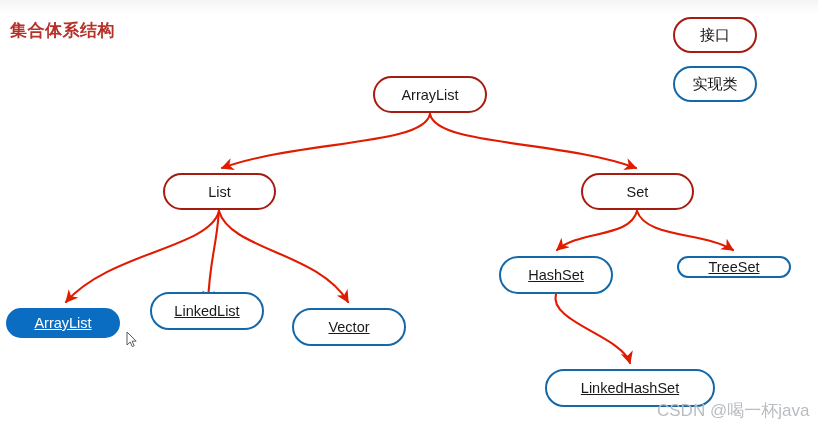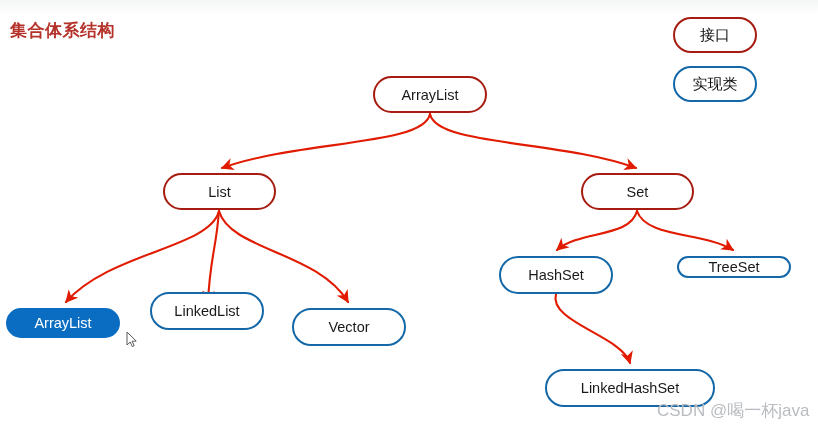--- a/index.html
+++ b/index.html
@@ -40,20 +40,21 @@
     font-size: 14.5px;
     color: #1a1a1a;
     white-space: nowrap;
     user-select: none;
   }
   .node.iface {
     border-color: #a61c10;
   }
   .node.impl {
     border-color: #1468a8;
+    text-decoration: underline;
   }
   .node.selected {
     background: #0a6dc2;
     border-color: #0a6dc2;
     color: #ffffff;
   }
 
   .legend-node {
     position: absolute;
     box-sizing: border-box;

